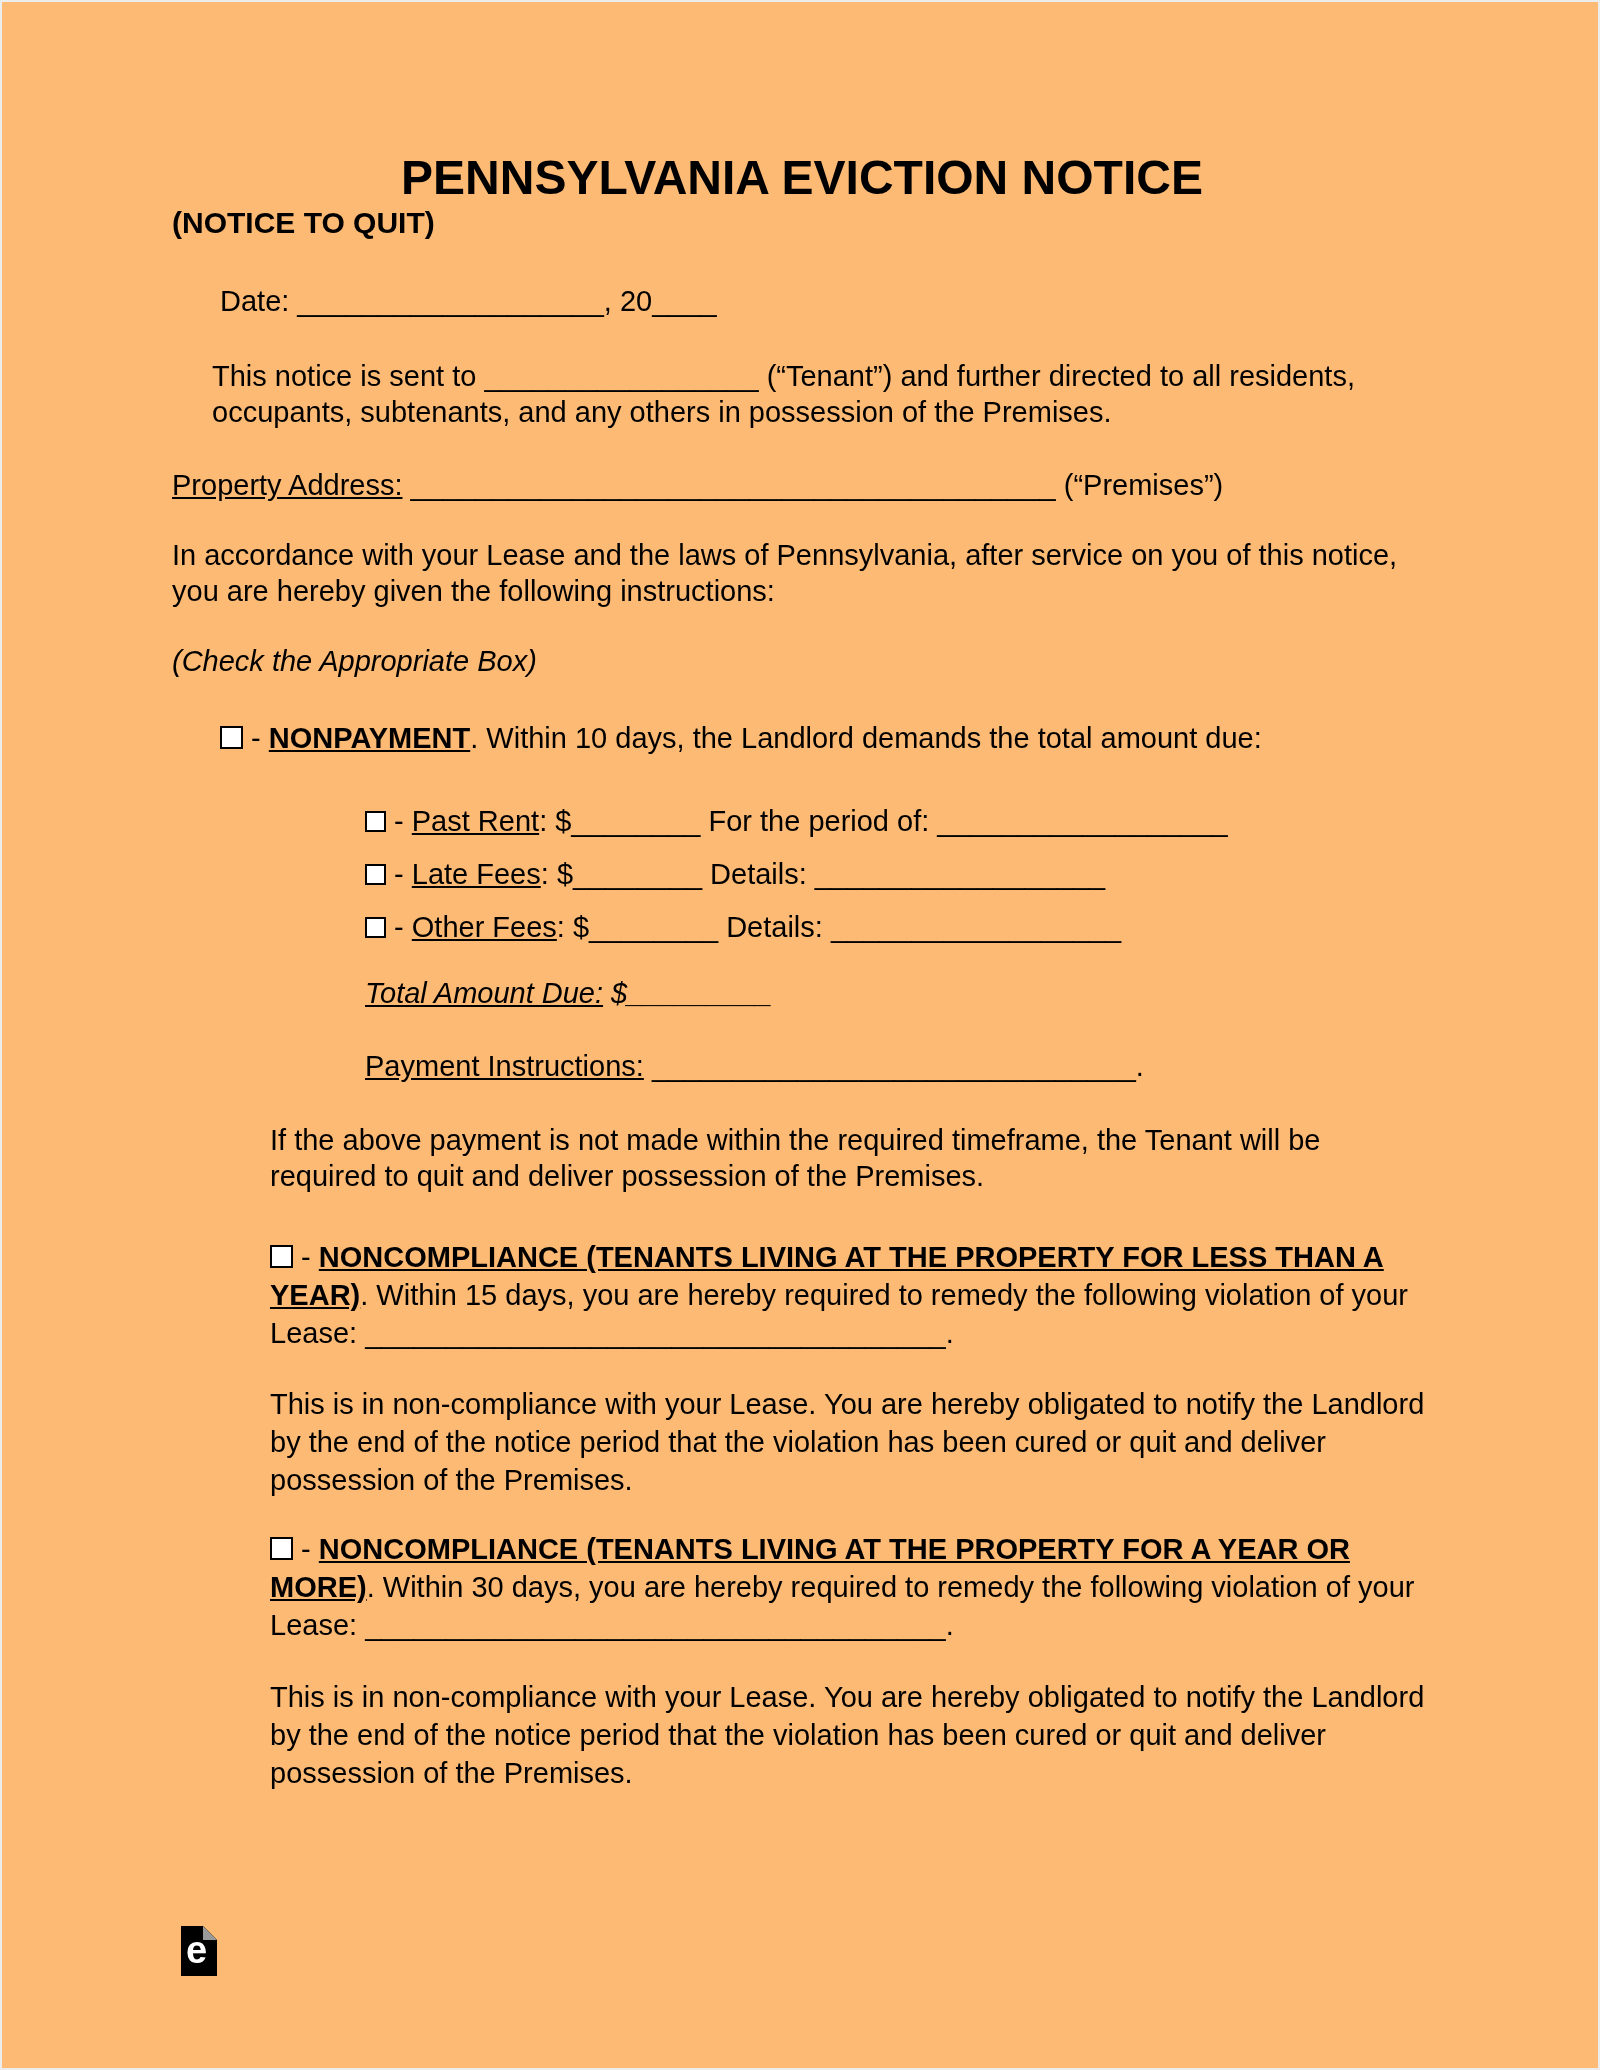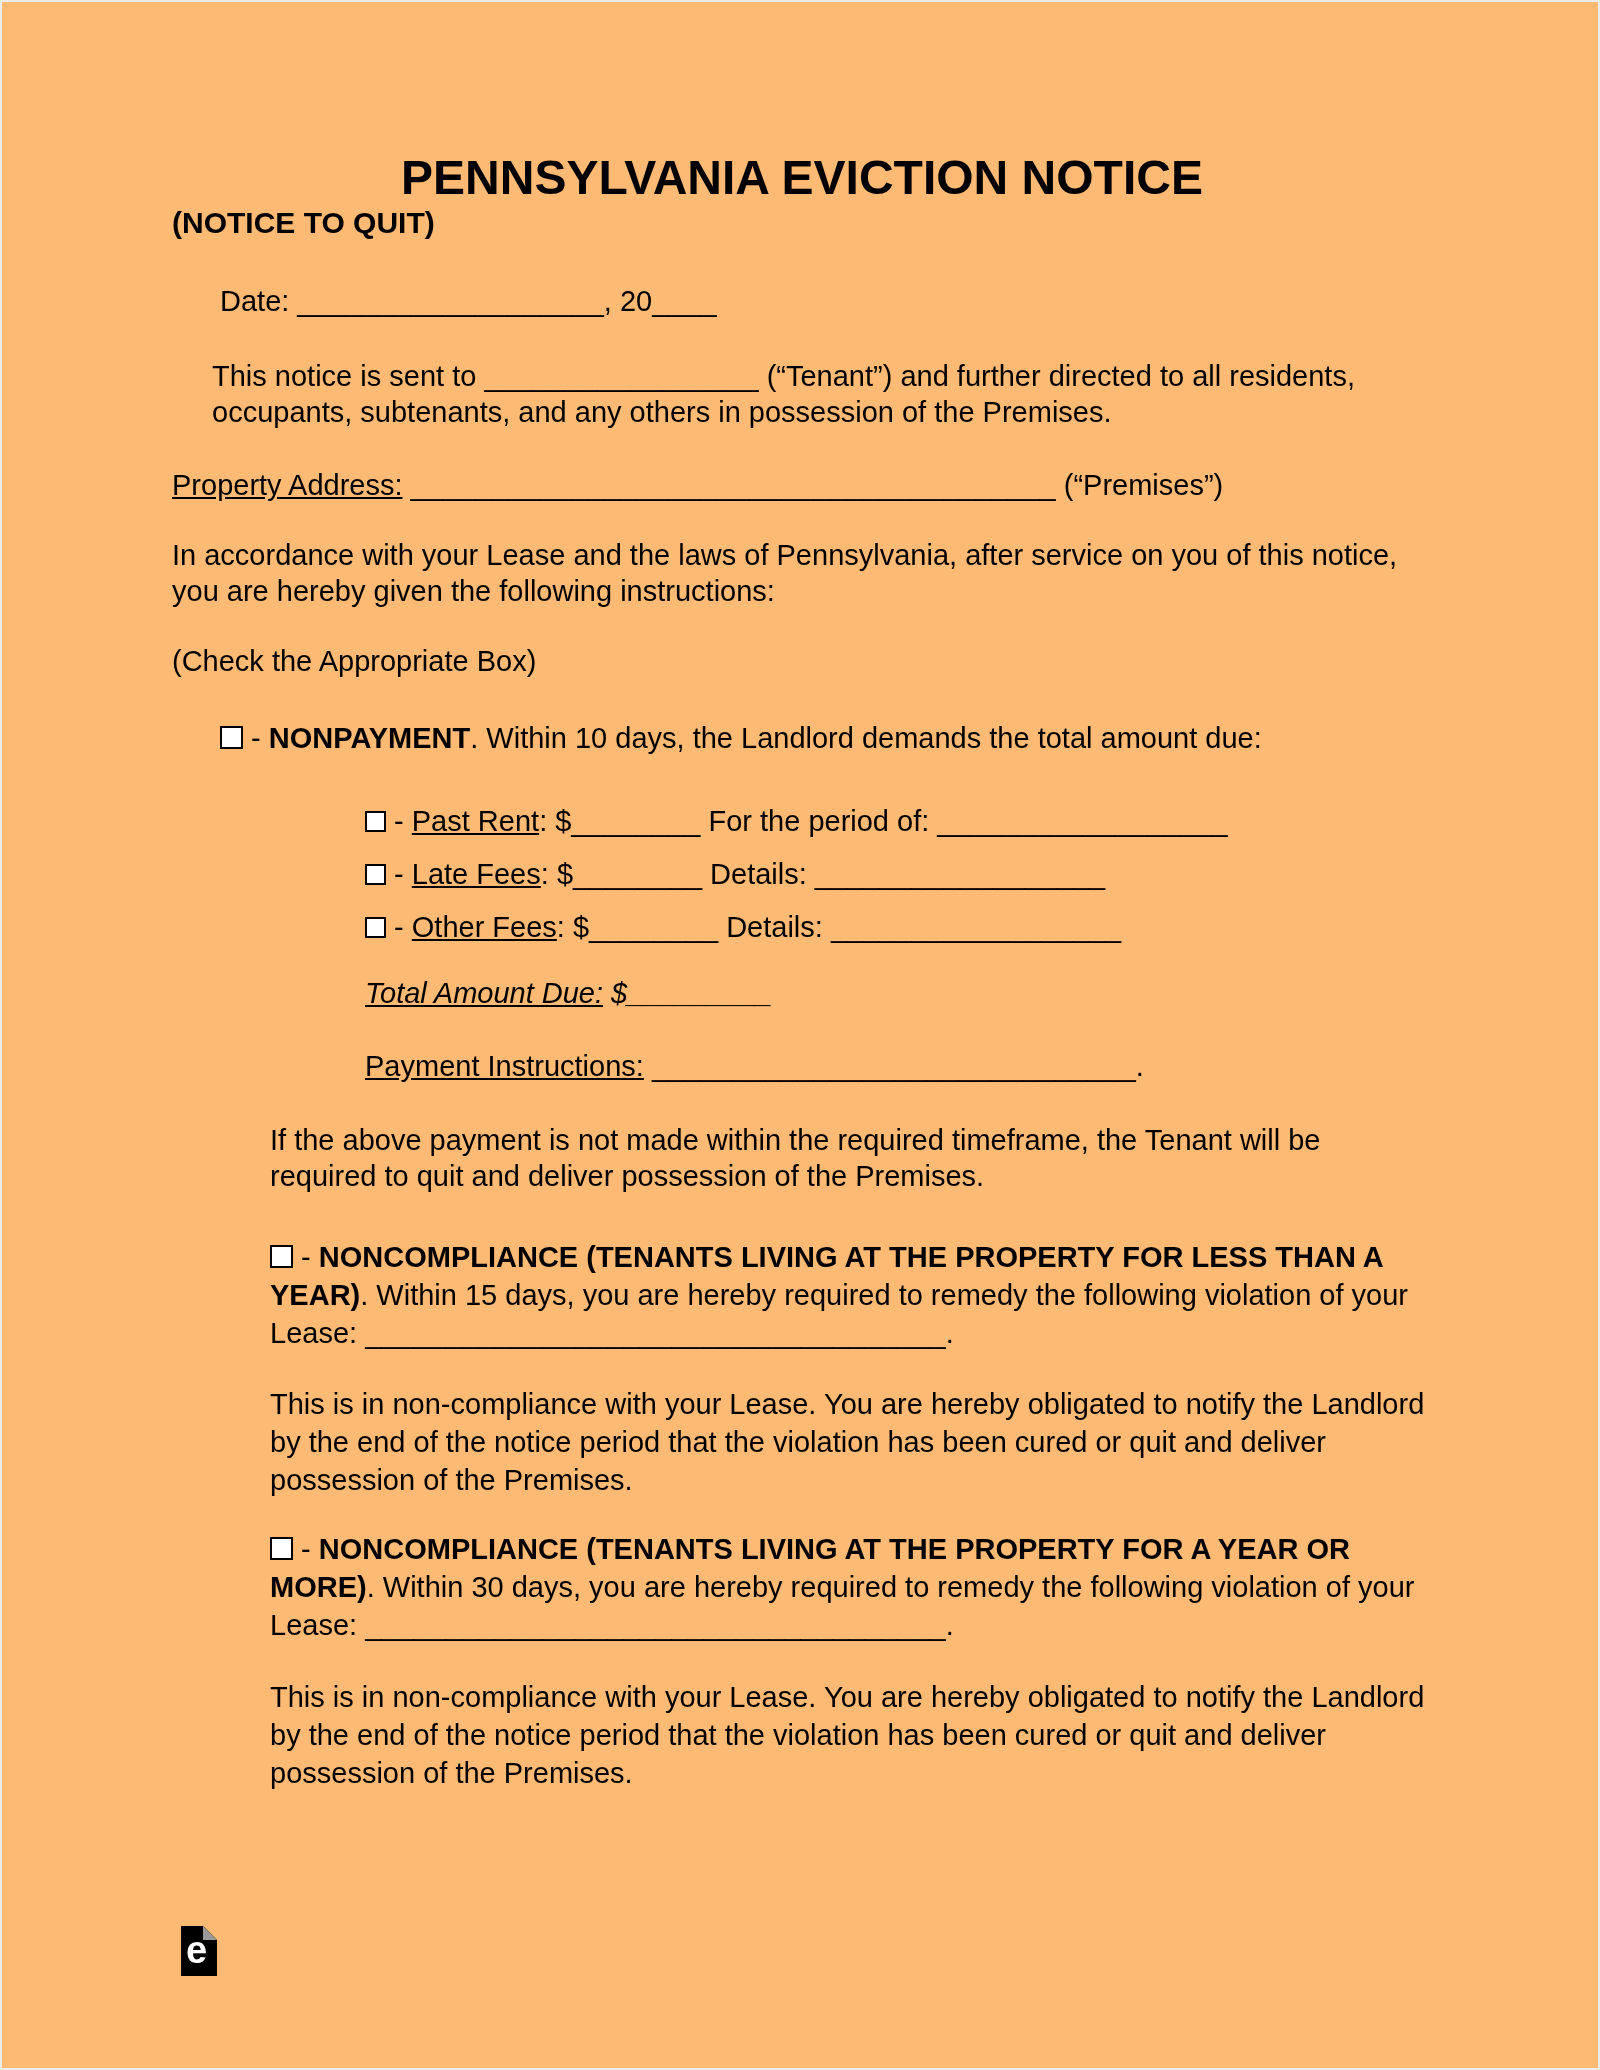--- a/index.html
+++ b/index.html
@@ -30,22 +30,22 @@
   }
   .doc-subtitle {
     margin: 0;
     font-size: 30px;
     line-height: 38px;
     font-weight: 700;
     text-align: left;
   }
   p { margin: 0; font-size: 29px; line-height: 36px; }
   .u { text-decoration: underline; }
-  .b { font-weight: 700; }
-  .i { }
+  .b { font-weight: 700; text-decoration: underline; }
+  .i { font-style: italic; }
   .ind1 { margin-left: 98px; }
   .ind2 { margin-left: 193px; }
   .fee-lines p { line-height: 43px; margin-top: 10px; }
   .lh38 { line-height: 38px; }
 
   .mt41 { margin-top: 41px; margin-left: 48px; }
   .mt39 { margin-top: 39px; margin-left: 40px; }
   .mt37 { margin-top: 37px; }
   .mt34 { margin-top: 34px; }
   .mt44 { margin-top: 44px; }

